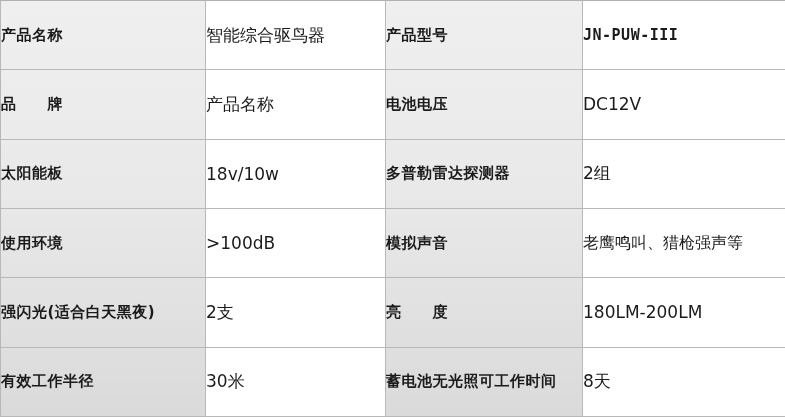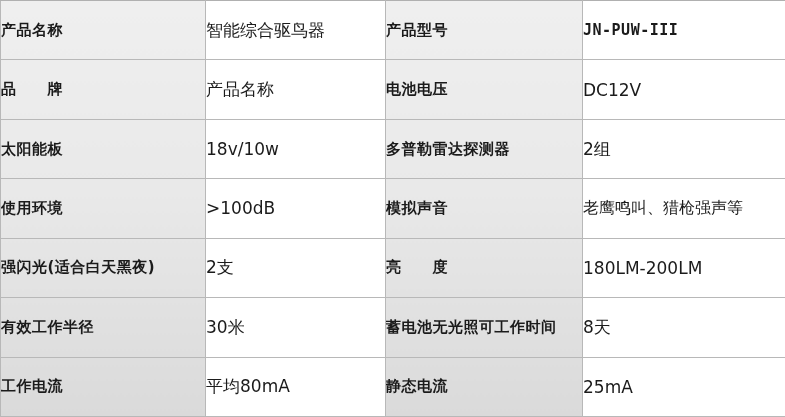--- a/index.html
+++ b/index.html
@@ -97,20 +97,14 @@
         <td class="value">2支</td>
         <td class="label">亮　　度</td>
         <td class="value">180LM-200LM</td>
       </tr>
       <tr>
         <td class="label">有效工作半径</td>
         <td class="value">30米</td>
         <td class="label">蓄电池无光照可工作时间</td>
         <td class="value">8天</td>
       </tr>
-      <tr>
-        <td class="label">工作电流</td>
-        <td class="value">平均80mA</td>
-        <td class="label">静态电流</td>
-        <td class="value">25mA</td>
-      </tr>
     </tbody>
 </table>
 
 </body></html>

